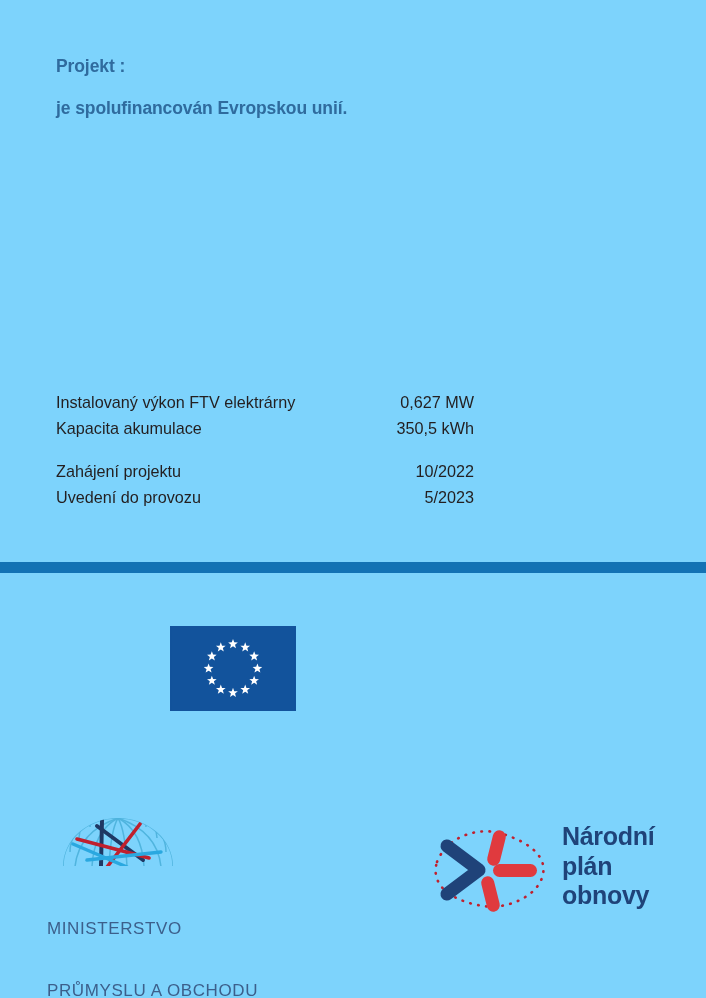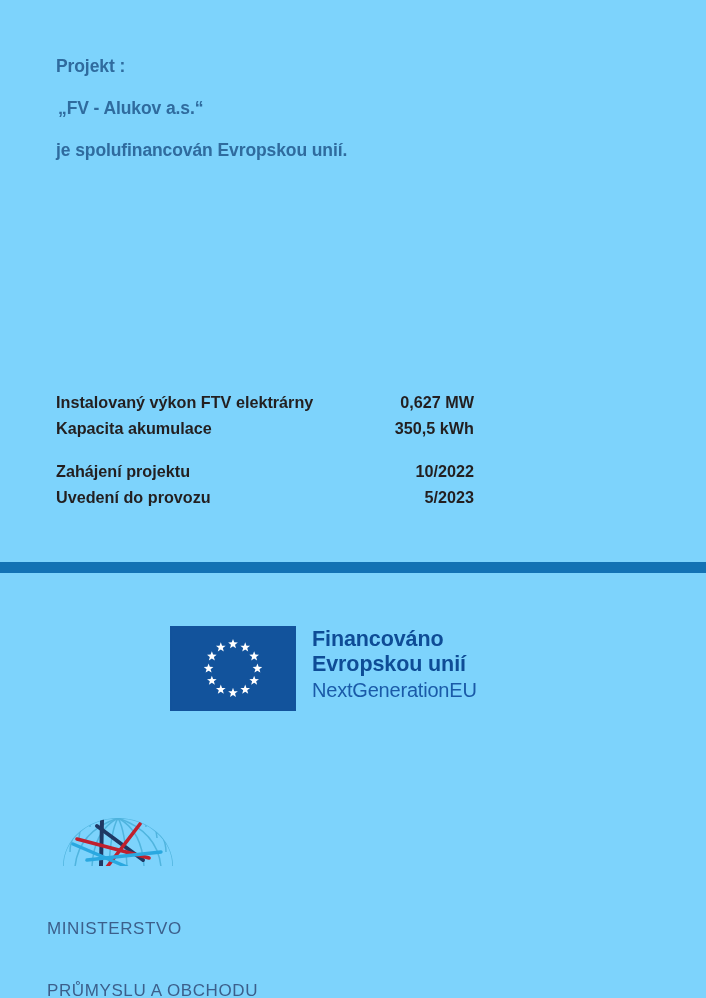--- a/index.html
+++ b/index.html
@@ -53,21 +53,21 @@
     font-weight: normal;
   }
 
   
   .spec-table {
     position: absolute;
     left: 56px;
     top: 389px;
     width: 418px;
   }
-  .spec-group { margin-bottom: 17px; font-weight: bold; }
+  .spec-group { margin-bottom: 17px; }
   .spec-group:last-child { margin-bottom: 0; }
   .spec-row {
     display: flex;
     align-items: baseline;
     line-height: 26px;
     color: #231f20;
     font-size: 16.2px;
   }
   .spec-label { flex: 1 1 auto; }
   .spec-value {
@@ -173,21 +173,20 @@
     letter-spacing: -0.3px;
   }
 </style>
 </head>
 <body>
 
 <div class="page">
 
   <div class="heading-block">
     <div class="heading-line">Projekt :</div>
-    <div class="heading-line indent1">„FV - Alukov a.s.“</div>
     <div class="heading-line">je spolufinancován Evropskou unií.</div>
   </div>
 
 
   <div class="spec-table">
     <div class="spec-group">
       <div class="spec-row">
         <span class="spec-label">Instalovaný výkon FTV elektrárny</span>
         <span class="spec-value">0,627 MW</span>
       </div>
@@ -223,25 +222,20 @@
             <polygon points="75.50,58.95 76.78,62.38 80.45,62.54 77.58,64.83 78.56,68.36 75.50,66.33 72.44,68.36 73.42,64.83 70.55,62.54 74.22,62.38" fill="#ffffff"></polygon>
             <polygon points="63.00,62.30 64.28,65.73 67.95,65.89 65.08,68.17 66.06,71.71 63.00,69.68 59.94,71.71 60.92,68.17 58.05,65.89 61.72,65.73" fill="#ffffff"></polygon>
             <polygon points="50.50,58.95 51.78,62.38 55.45,62.54 52.58,64.83 53.56,68.36 50.50,66.33 47.44,68.36 48.42,64.83 45.55,62.54 49.22,62.38" fill="#ffffff"></polygon>
             <polygon points="41.35,49.80 42.63,53.23 46.29,53.39 43.43,55.67 44.41,59.21 41.35,57.18 38.29,59.21 39.27,55.67 36.40,53.39 40.07,53.23" fill="#ffffff"></polygon>
             <polygon points="38.00,37.30 39.28,40.73 42.95,40.89 40.08,43.17 41.06,46.71 38.00,44.68 34.94,46.71 35.92,43.17 33.05,40.89 36.72,40.73" fill="#ffffff"></polygon>
             <polygon points="41.35,24.80 42.63,28.23 46.29,28.39 43.43,30.67 44.41,34.21 41.35,32.18 38.29,34.21 39.27,30.67 36.40,28.39 40.07,28.23" fill="#ffffff"></polygon>
             <polygon points="50.50,15.65 51.78,19.08 55.45,19.24 52.58,21.52 53.56,25.06 50.50,23.03 47.44,25.06 48.42,21.52 45.55,19.24 49.22,19.08" fill="#ffffff"></polygon>
           </g>
       </svg>
     </div>
-    <div class="eu-text">
-      <div class="l1">Financováno</div>
-      <div class="l2">Evropskou unií</div>
-      <div class="l3">NextGenerationEU</div>
-    </div>
   </div>
 
   <div class="mpo-block">
     <div class="mpo-mark">
       <svg viewBox="0 0 122 60" xmlns="http://www.w3.org/2000/svg" aria-hidden="true">
         <defs>
           <clipPath id="domeClip">
             <path d="M6 52 A55 48 0 0 1 116 52 Z"></path>
           </clipPath>
         </defs>
@@ -279,14 +273,37 @@
           </g>
         </g>
       </svg>
     </div>
     <div class="mpo-text">
       <div>MINISTERSTVO</div>
       <div>PRŮMYSLU A OBCHODU</div>
     </div>
   </div>
 
+  <div class="npo-block">
+    <div class="npo-mark">
+      <svg viewBox="0 0 135 98" xmlns="http://www.w3.org/2000/svg" aria-hidden="true">
+
+        <path d="M16 44 C 26 18, 58 8, 82 16 C 104 23, 126 36, 122 56 C 118 78, 86 92, 62 88 C 36 84, 8 70, 16 44 Z" fill="none" stroke="#c0202e" stroke-width="2.6" stroke-linecap="round" stroke-dasharray="0.6 7.5"></path>
+
+        <g stroke="#1f4379" stroke-width="13" fill="none" stroke-linecap="round" stroke-linejoin="round">
+          <path d="M26 28 L 58 52 L 26 76"></path>
+        </g>
+
+        <rect x="69" y="12" width="13" height="36" rx="6.5" fill="#e03a3e" transform="rotate(14 75.5 30)"></rect>
+
+        <rect x="72" y="46" width="44" height="13" rx="6.5" fill="#e03a3e"></rect>
+
+        <rect x="63" y="58" width="13" height="36" rx="6.5" fill="#e03a3e" transform="rotate(-14 69.5 76)"></rect>
+      </svg>
+    </div>
+    <div class="npo-text">
+      <div>Národní</div>
+      <div>plán</div>
+      <div>obnovy</div>
+    </div>
+  </div>
 
 </div>
 
 </body></html>

